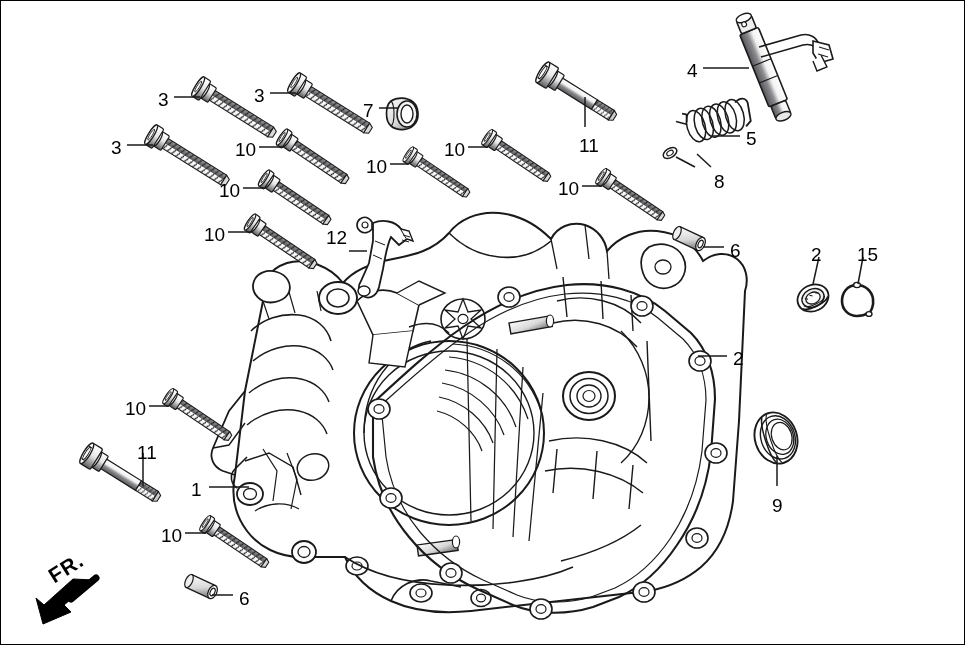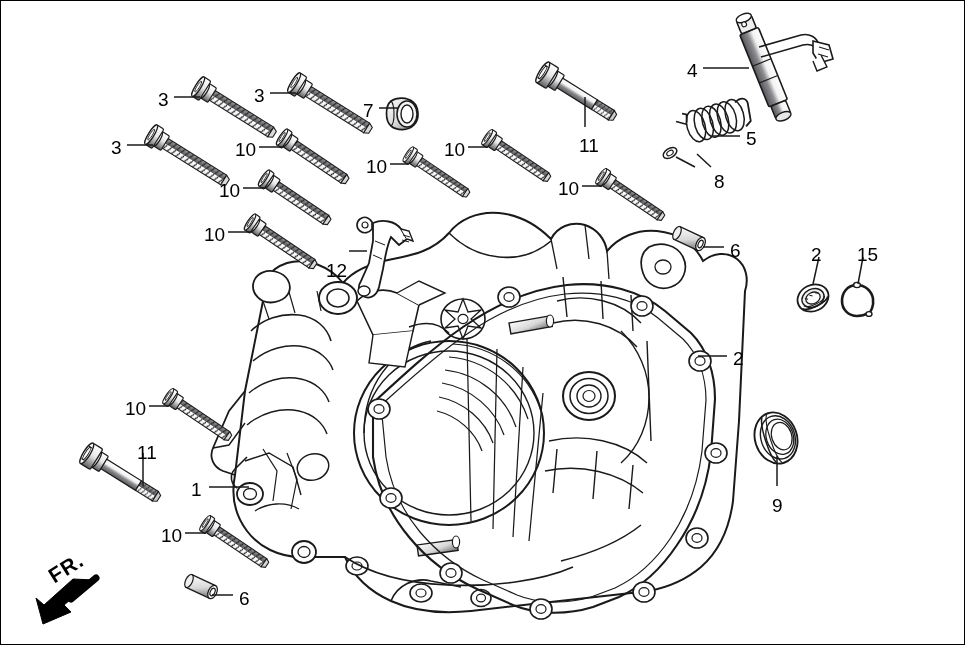--- a/index.html
+++ b/index.html
@@ -450,17 +450,17 @@
       <div class="callout-num" style="left: 234px; top: 139px;">10</div>
       <div class="callout-num" style="left: 218px; top: 180px;">10</div>
       <div class="callout-num" style="left: 203px; top: 224px;">10</div>
       <div class="callout-num" style="left: 365px; top: 156px;">10</div>
       <div class="callout-num" style="left: 443px; top: 139px;">10</div>
       <div class="callout-num" style="left: 557px; top: 178px;">10</div>
       <div class="callout-num" style="left: 124px; top: 398px;">10</div>
       <div class="callout-num" style="left: 160px; top: 525px;">10</div>
       <div class="callout-num" style="left: 578px; top: 135px;">11</div>
       <div class="callout-num" style="left: 136px; top: 442px;">11</div>
-      <div class="callout-num" style="left: 325px; top: 260px;">12</div>
+      <div class="callout-num" style="left: 325px; top: 227px;">12</div>
       <div class="callout-num" style="left: 810px; top: 244px;">2</div>
       <div class="callout-num" style="left: 856px; top: 244px;">15</div>
     </div>
 </div>
 
 </body></html>

